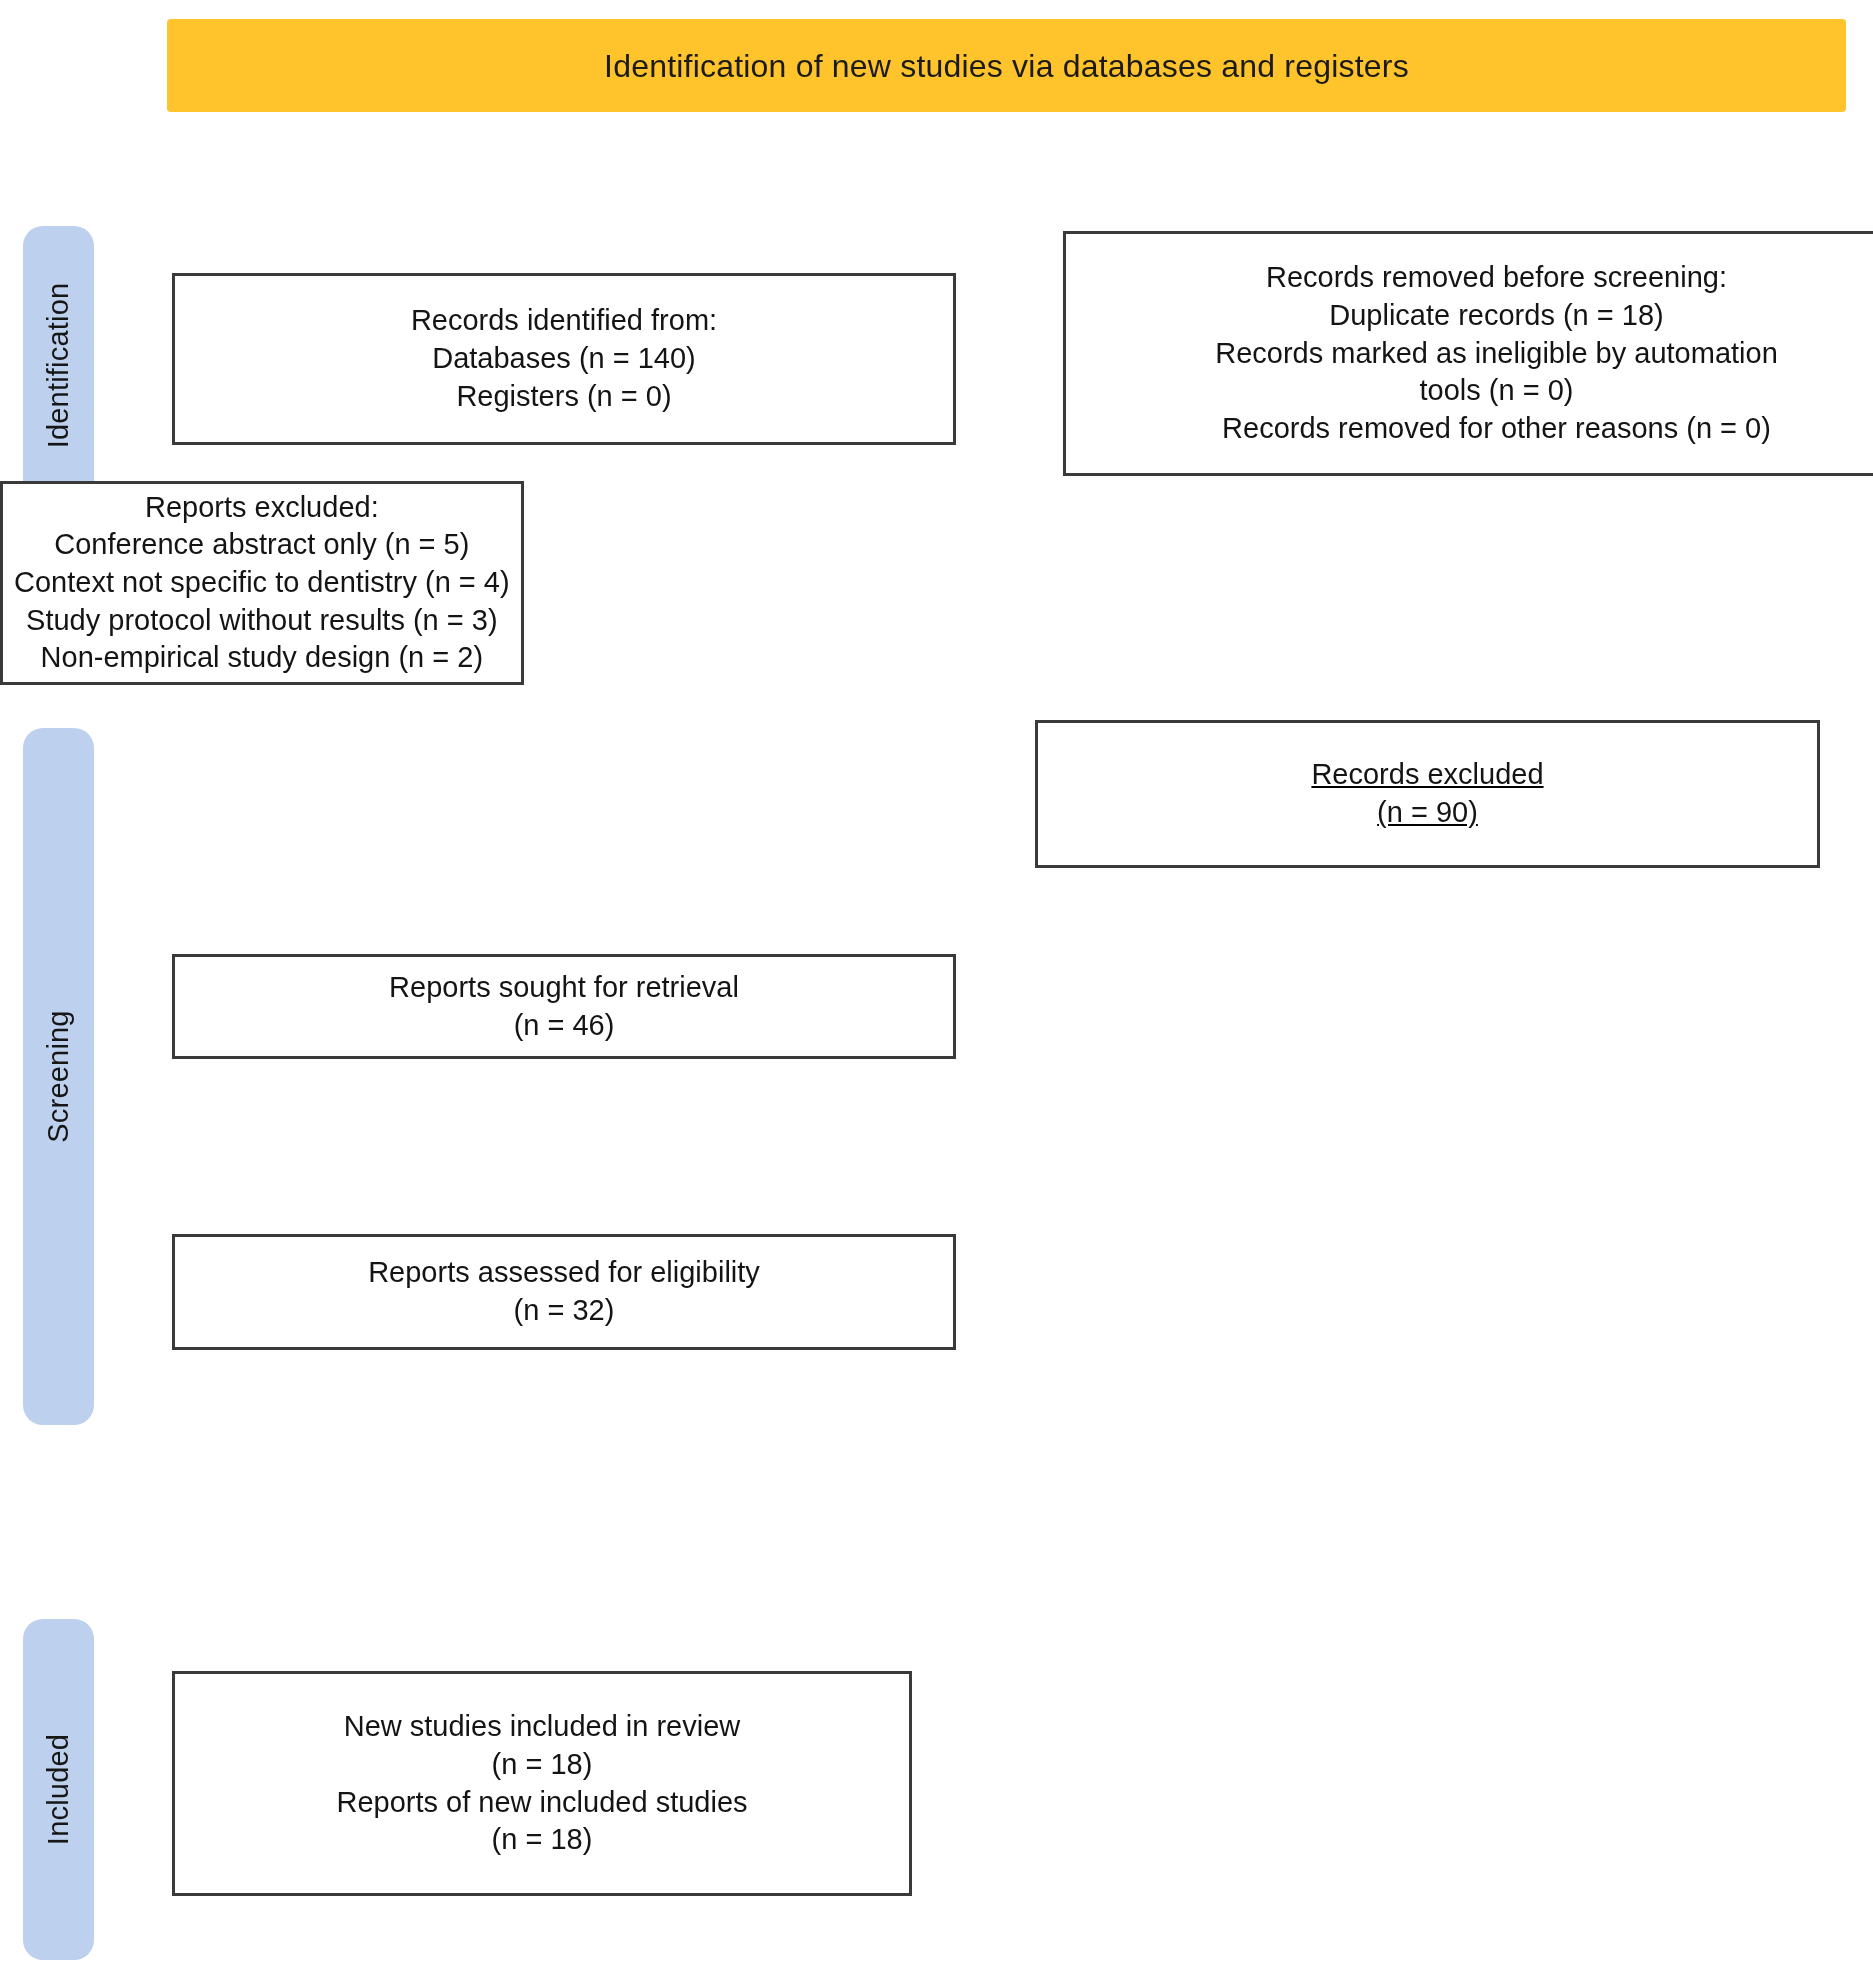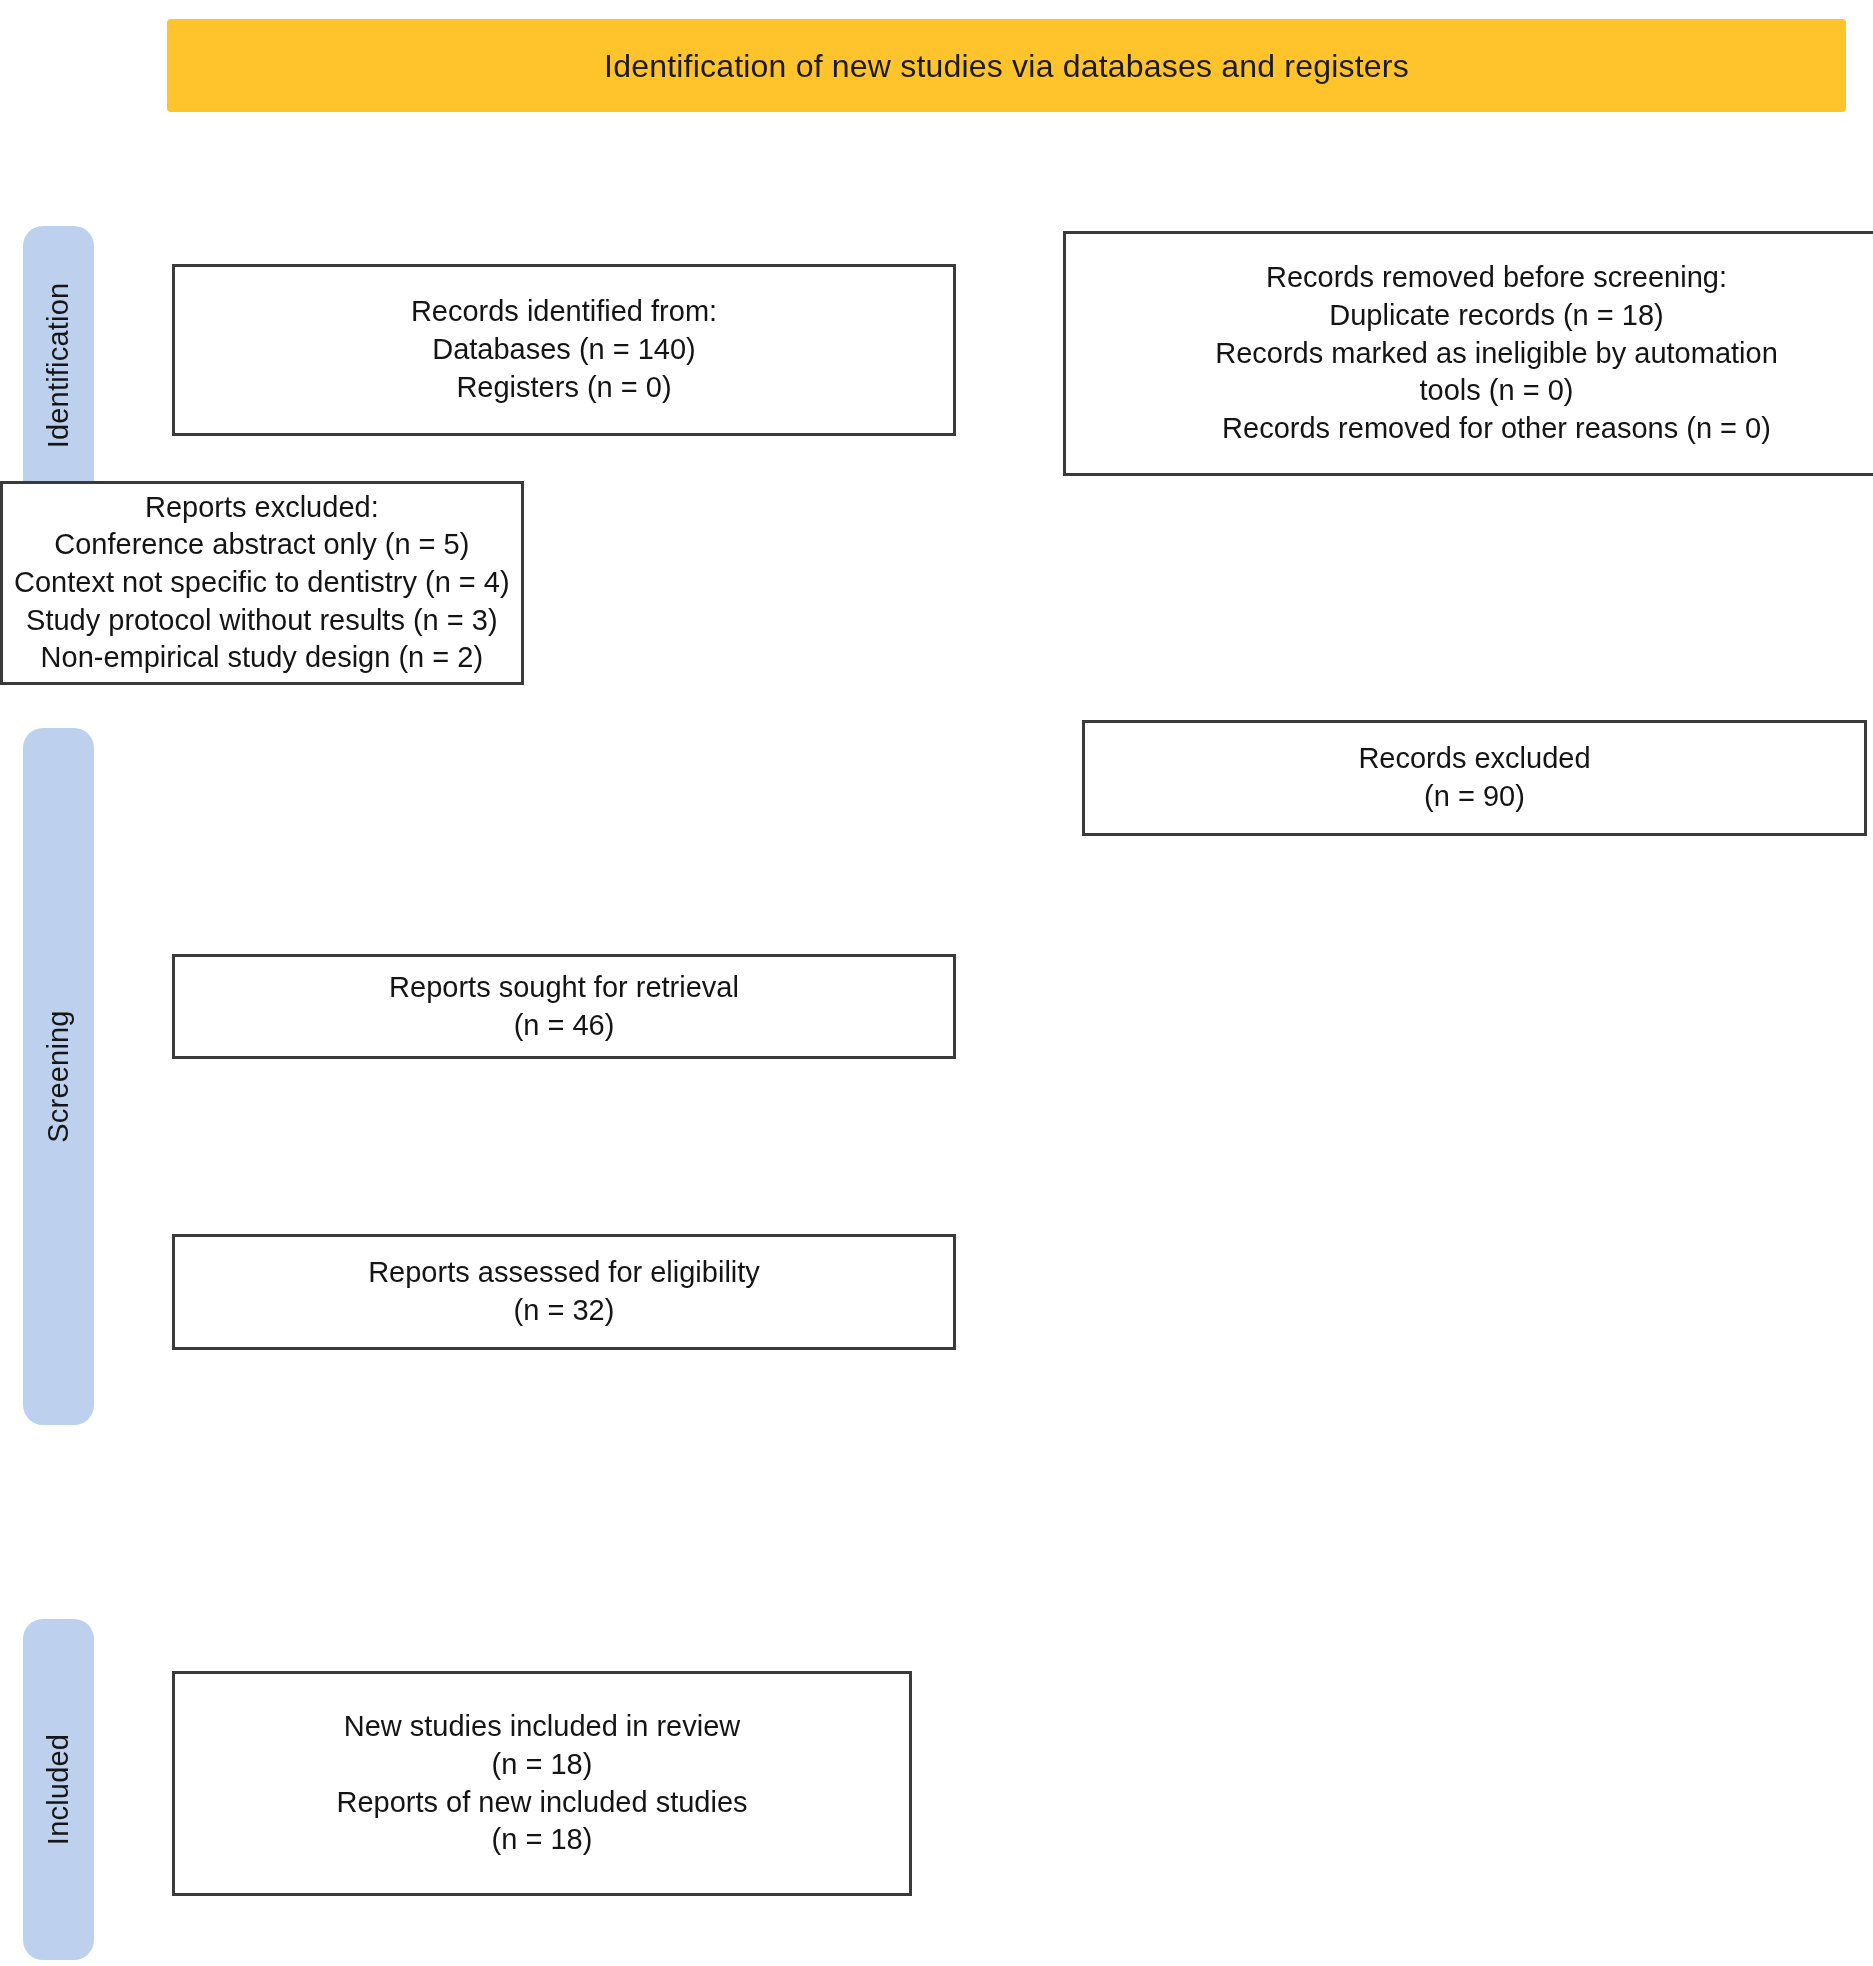--- a/index.html
+++ b/index.html
@@ -72,29 +72,29 @@
   }
   .box-text {
     font-size: 29px;
     line-height: 1.30;
     color: #141414;
     text-align: center;
     white-space: pre-line;
   }
 
   
-  #box-identified      { left: 172px;  top: 264px;  width: 784px; height: 172px; }
+  #box-identified      { left: 172px;  top: 273px;  width: 784px; height: 172px; }
   #box-screened        { left: 172px;  top: 726px;  width: 784px; height: 105px; }
   #box-sought          { left: 172px;  top: 954px; width: 784px; height: 105px; }
   #box-assessed        { left: 172px;  top: 1234px; width: 784px; height: 116px; }
   #box-included        { left: 172px;  top: 1671px; width: 740px; height: 225px; }
 
   
   #box-removed         { left: 1063px; top: 231px;  width: 867px; height: 245px; }
-  #box-excluded-recs   { left: 1082px; top: 720px;  width: 785px; height: 116px; }
+  #box-excluded-recs   { left: 1035px; top: 720px;  width: 785px; height: 148px; text-decoration: underline; }
   #box-not-retrieved   { left: 1063px; top": 0; top: 954px; width: 785px; height: 107px; }
   #box-excluded-reps   { left: 1063px; top: 1160px; width: 785px; height: 245px; }
 
   /* ---------- Connectors ---------- */
   .vline {
     position: absolute;
     width: 3.9px;
     background: #2b2b2b;
   }
   .hline {

